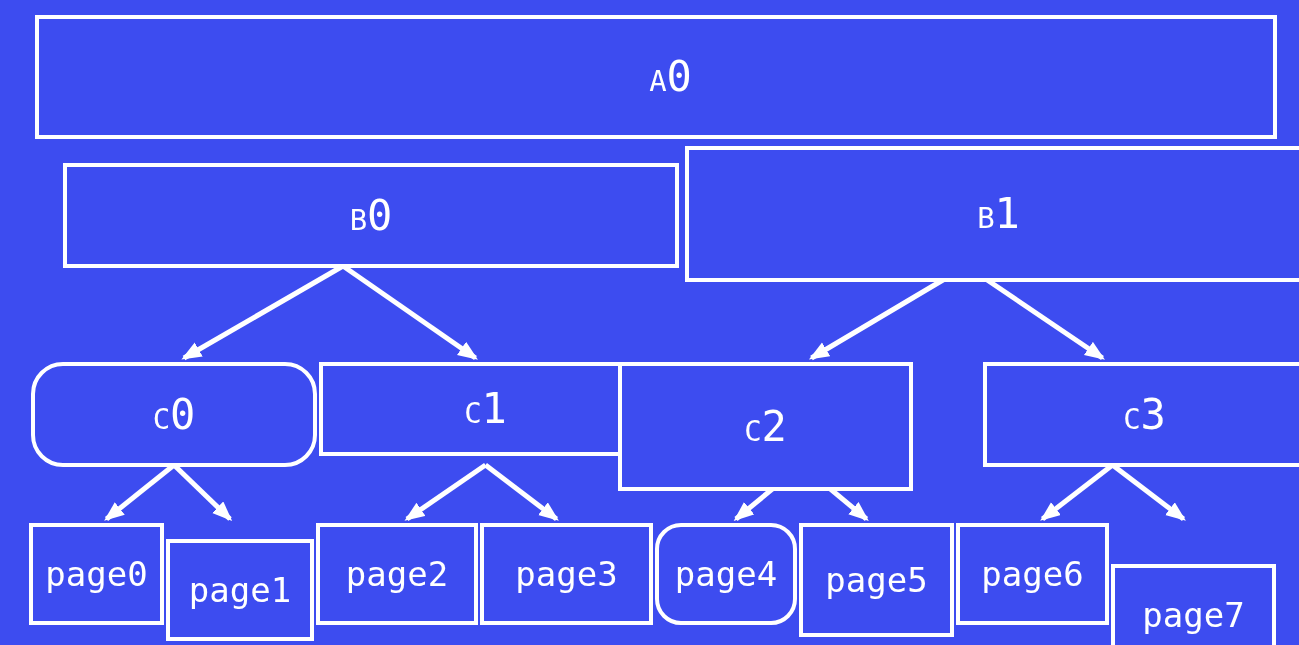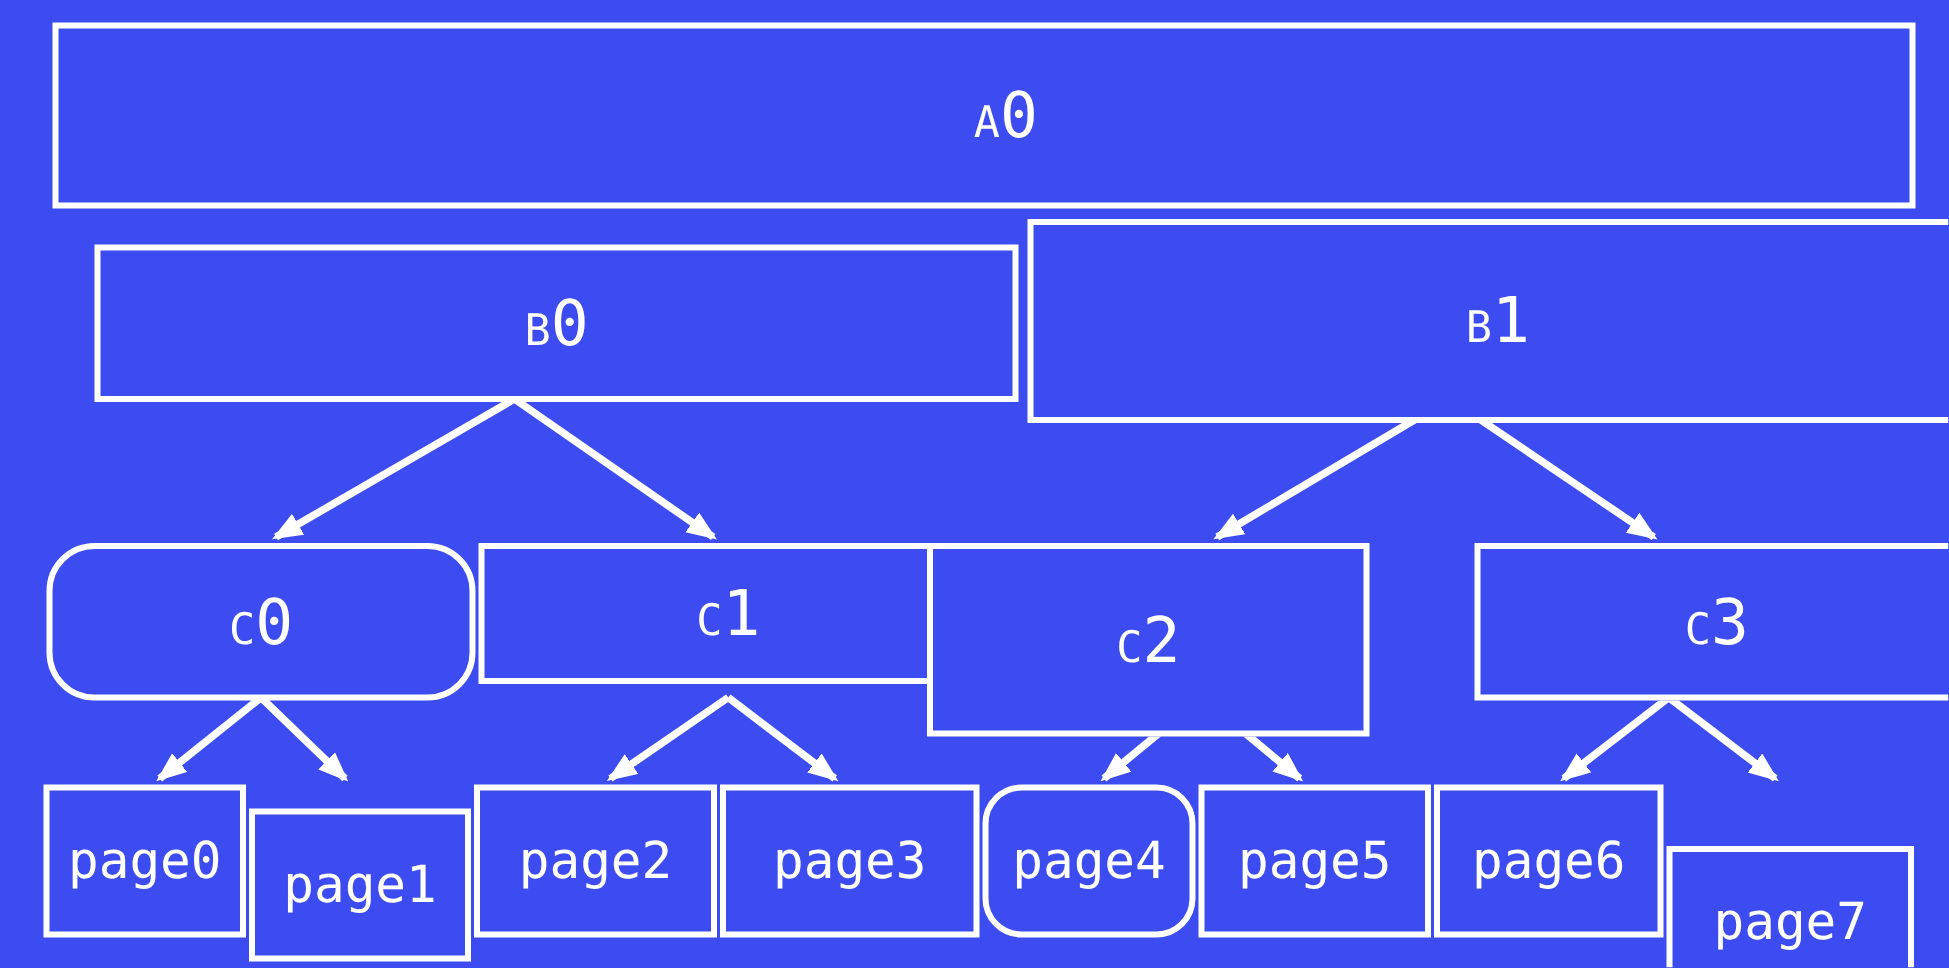--- a/index.html
+++ b/index.html
@@ -114,21 +114,21 @@
     </div>
     <div class="node" style="left: 316px; top: 523px; width: 162px; height: 102px;">
       <span class="label page-label">page2</span>
     </div>
     <div class="node" style="left: 480px; top: 523px; width: 173px; height: 102px;">
       <span class="label page-label">page3</span>
     </div>
     <div class="node" style="left: 655px; top: 523px; width: 142px; height: 102px; border-radius: 26px;">
       <span class="label page-label">page4</span>
     </div>
-    <div class="node" style="left: 799px; top: 523px; width: 155px; height: 102px;">
+    <div class="node" style="left: 799px; top: 523px; width: 155px; height: 114px;">
       <span class="label page-label">page5</span>
     </div>
     <div class="node" style="left: 956px; top: 523px; width: 153px; height: 102px;">
       <span class="label page-label">page6</span>
     </div>
     <div class="node" style="left: 1111px; top: 523px; width: 165px; height: 102px; margin-top: 41px;">
       <span class="label page-label">page7</span>
     </div>
   </div>
 

